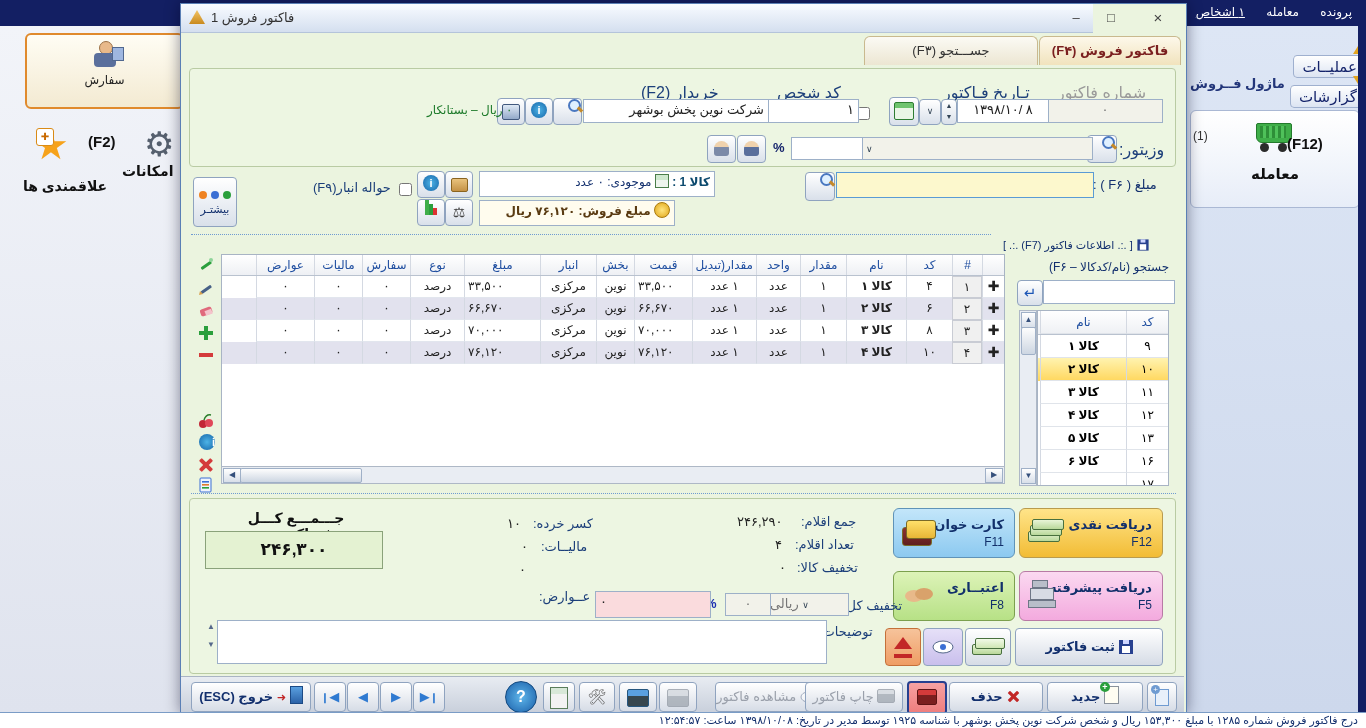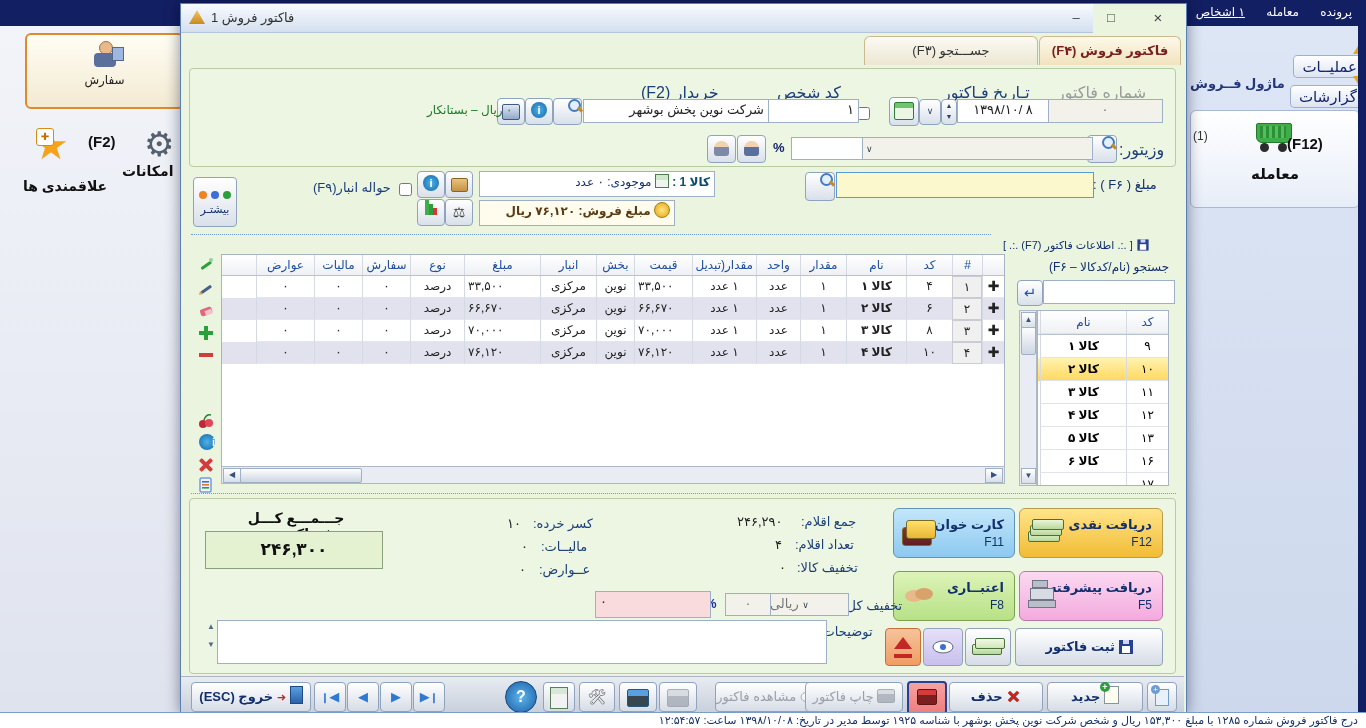--- a/index.html
+++ b/index.html
@@ -432,21 +432,21 @@
     <div class="abs" style="left:556px;top:510px;font-size:13px;color:#222;">۲۴۶,۲۹۰</div>
     <div class="abs lbl" style="left:614px;top:533px;font-size:13px;">تعداد اقلام:</div>
     <div class="abs" style="left:594px;top:533px;font-size:13px;color:#222;">۴</div>
     <div class="abs lbl" style="left:616px;top:556px;font-size:13px;">تخفیف کالا:</div>
     <div class="abs" style="left:598px;top:556px;font-size:13px;color:#222;">۰</div>
 
     <div class="abs lbl" style="left:352px;top:512px;font-size:13px;">کسر خرده:</div>
     <div class="abs" style="left:326px;top:512px;font-size:13px;color:#222;">۱۰</div>
     <div class="abs lbl" style="left:360px;top:535px;font-size:13px;">مالیــات:</div>
     <div class="abs" style="left:340px;top:535px;font-size:13px;color:#222;">۰</div>
-    <div class="abs lbl" style="left:358px;top:558px;font-size:13px;">عــوارض:</div>
+    <div class="abs lbl" style="left:358px;top:585px;font-size:13px;">عــوارض:</div>
     <div class="abs" style="left:338px;top:558px;font-size:13px;color:#222;">۰</div>
 
     <div class="abs" style="left:30px;top:506px;width:170px;text-align:center;font-weight:bold;font-size:14px;color:#111;">جـــمـــع کـــل فـــاکتـــور</div>
     <div class="abs" style="left:24px;top:527px;width:176px;height:36px;background:#e4f2d2;border:1px solid #8aa27a;text-align:center;font-weight:bold;font-size:17px;color:#111;line-height:36px;">۲۴۶,۳۰۰</div>
 
     <div class="abs pay" style="left:838px;top:504px;width:142px;height:48px;background:linear-gradient(#ffe489,#f2bc35);">
       <span class="t">دریافت نقدی</span>
         <span class="k">F12</span>
       <span class="ic money-ic">
           <div style="left:0;top:14px;"></div>

